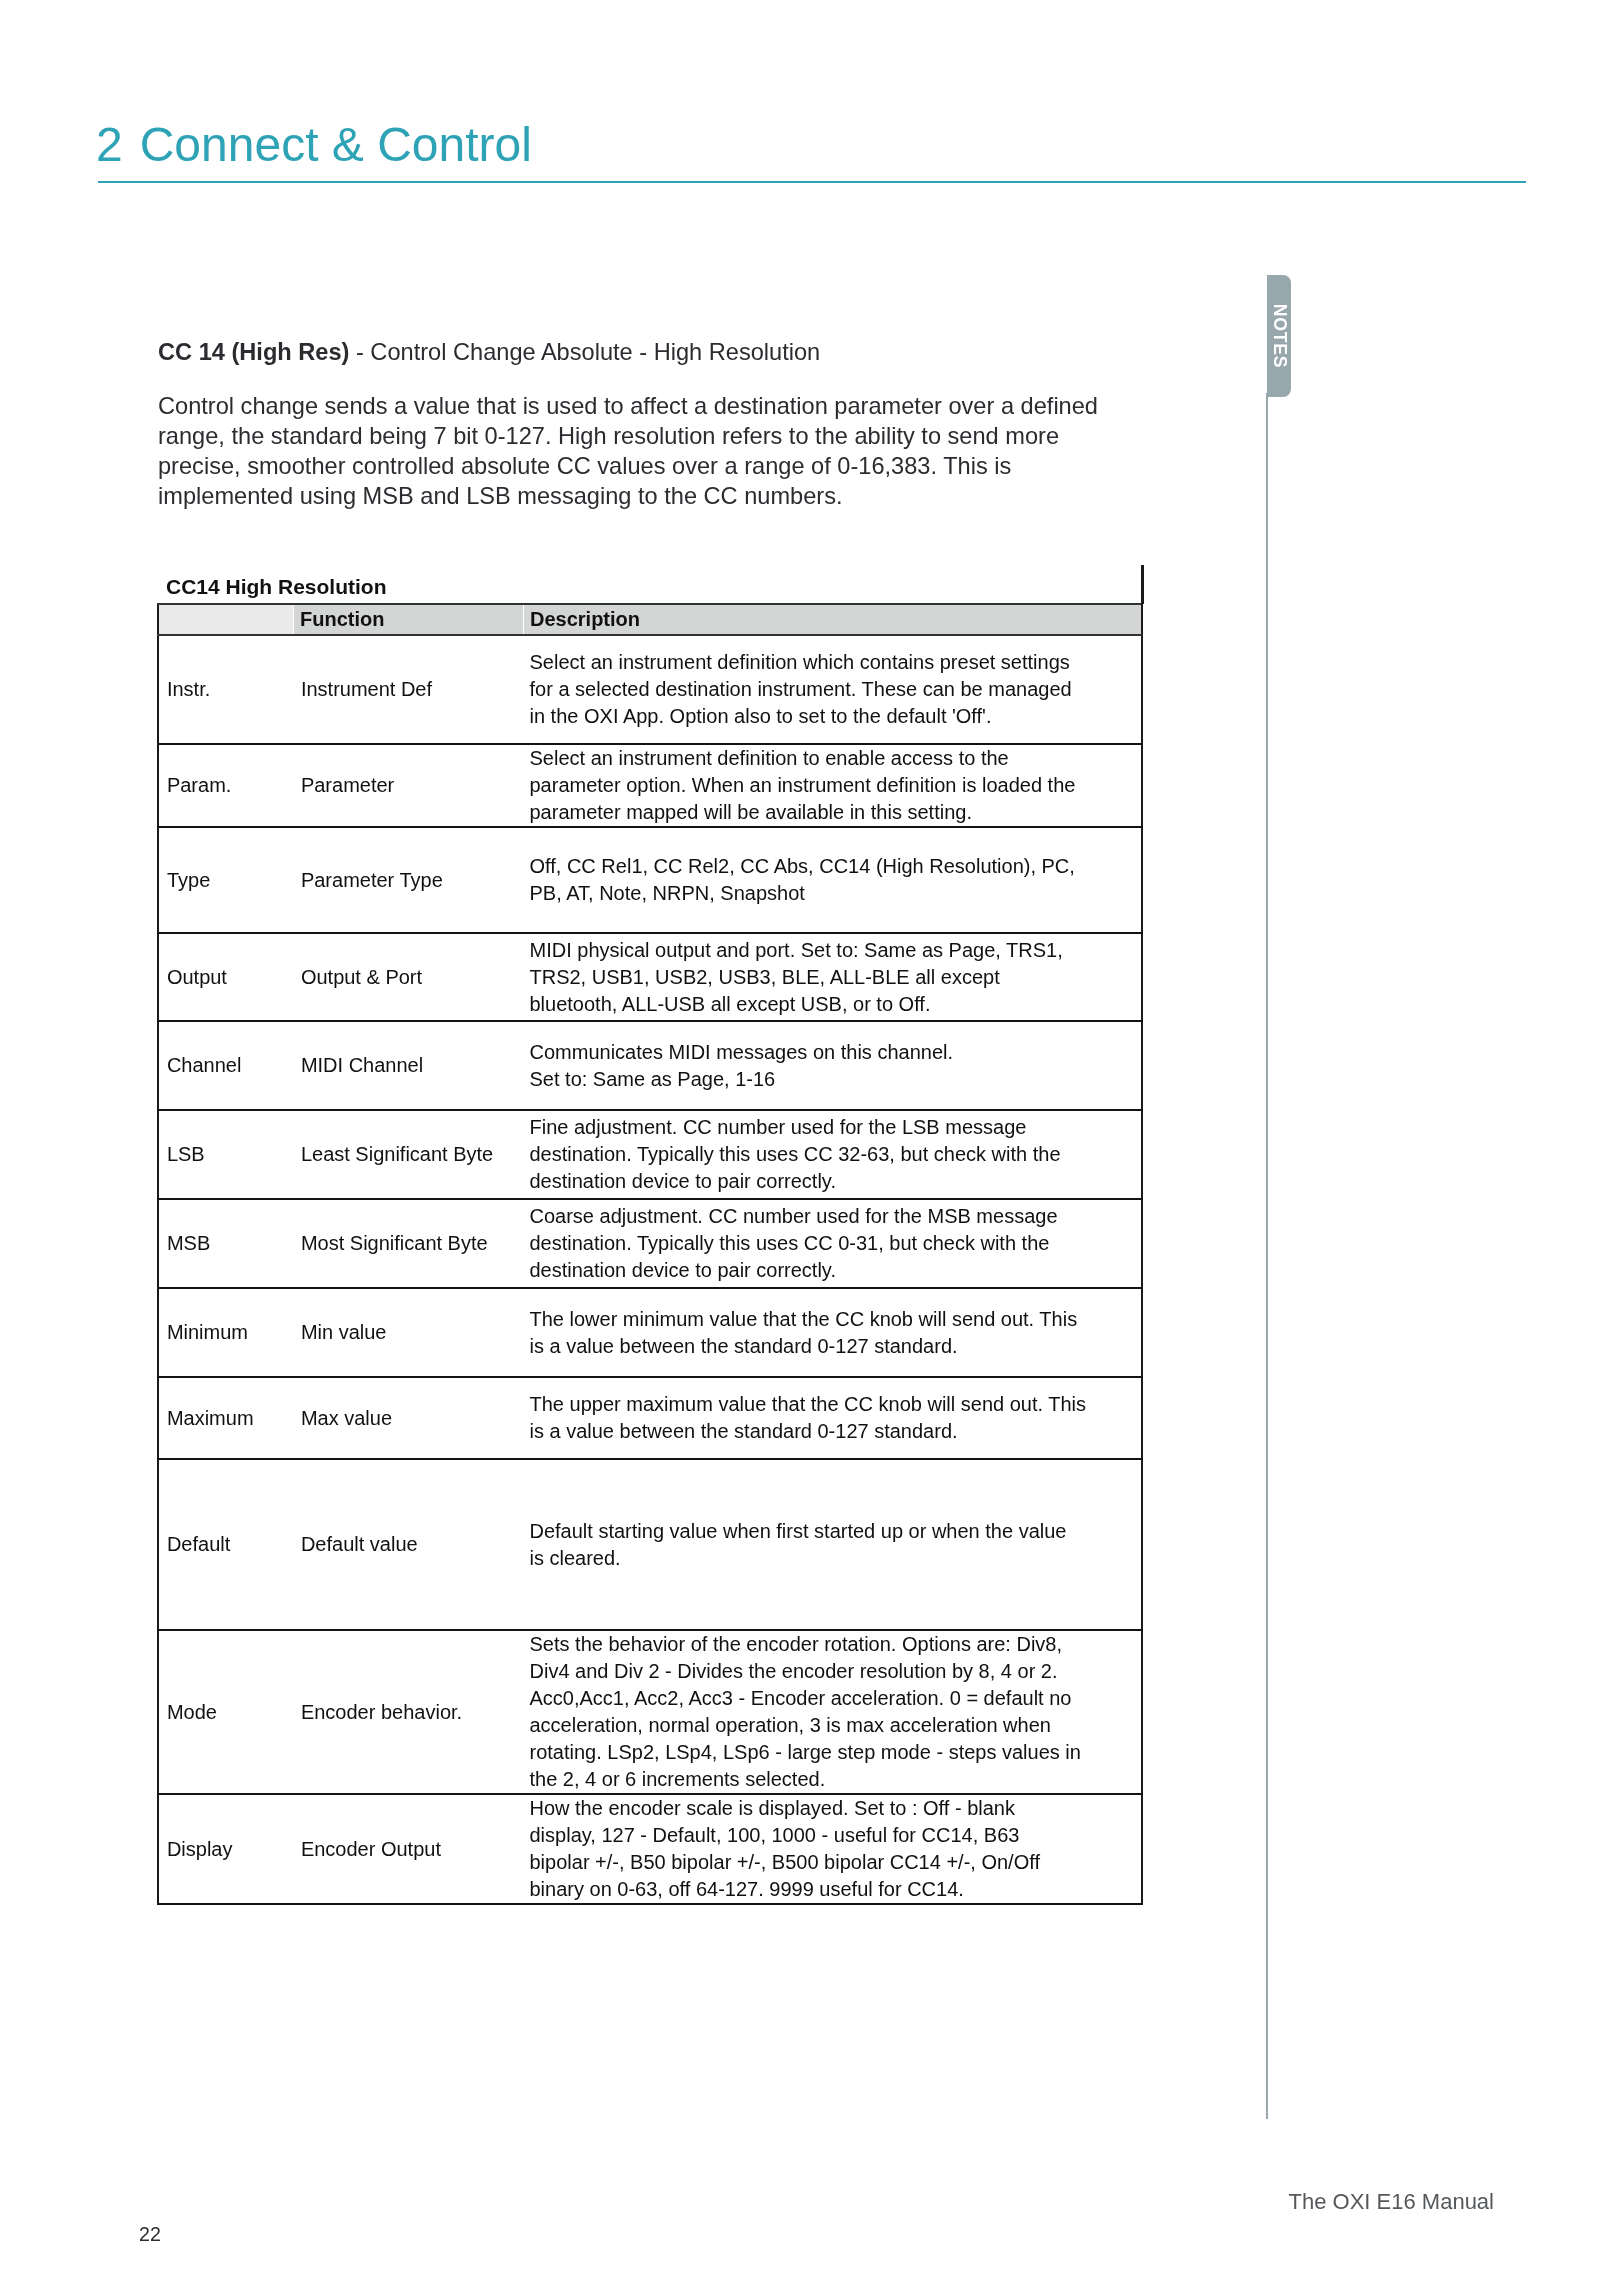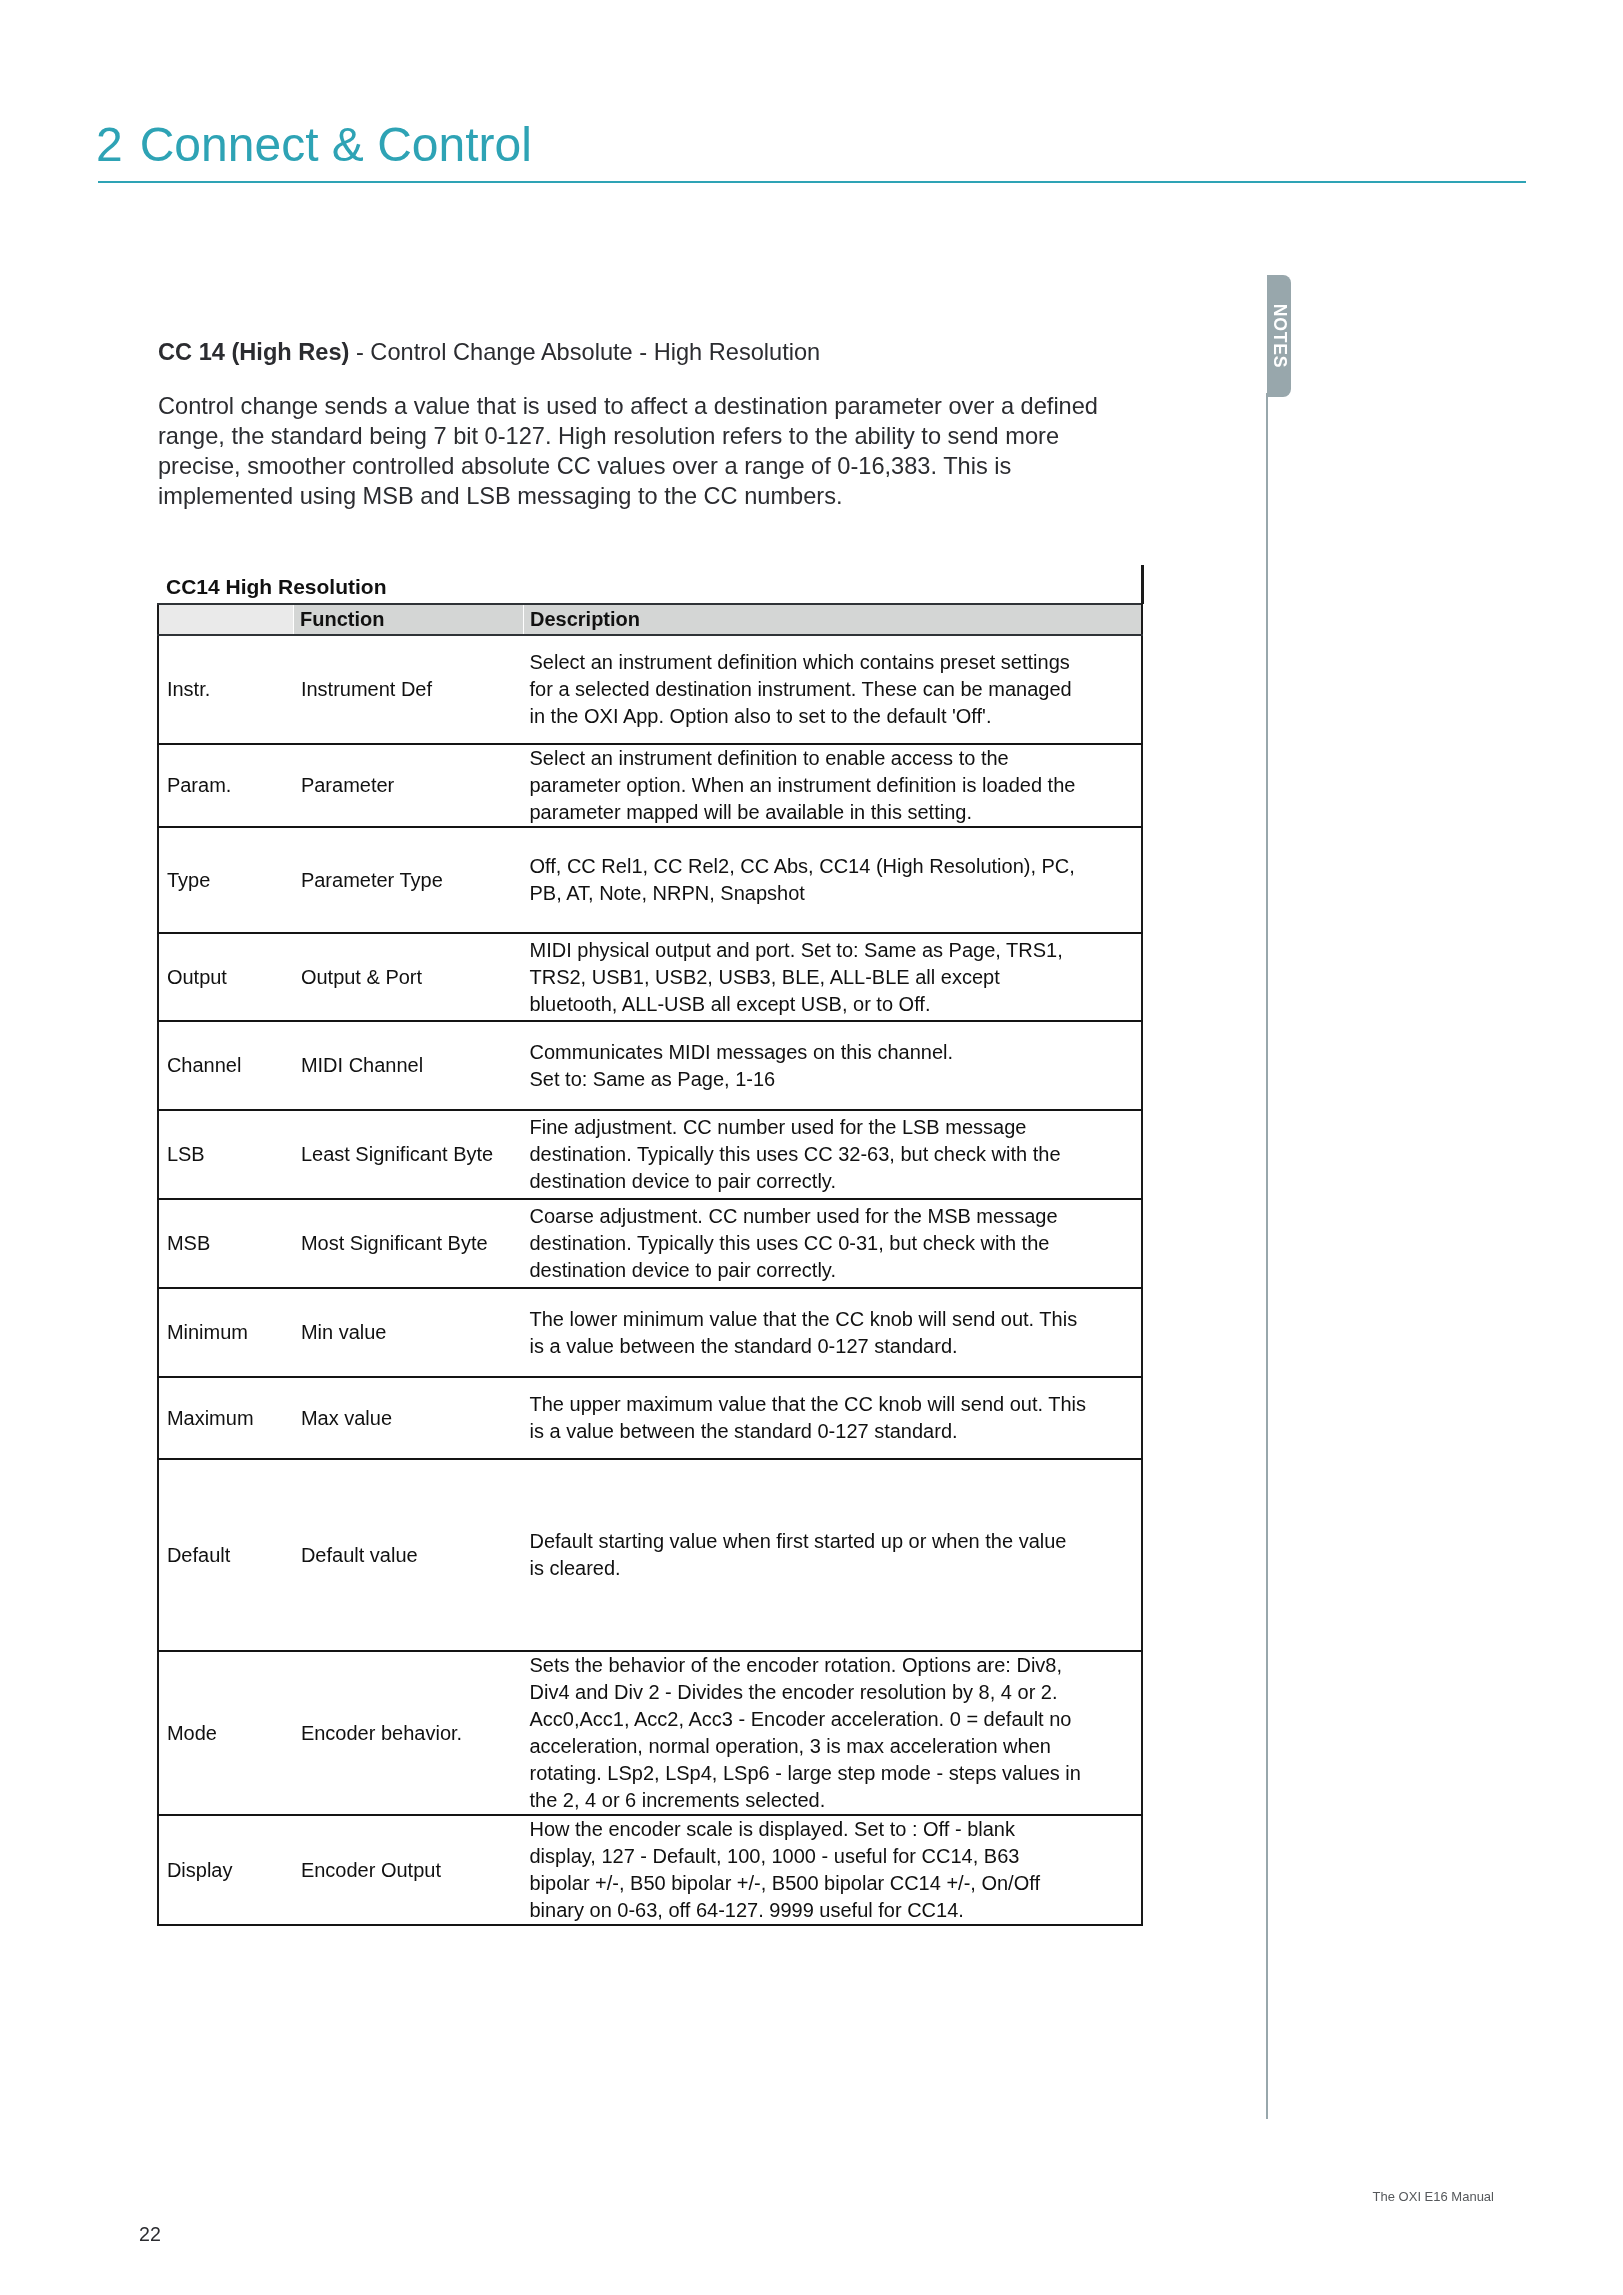--- a/index.html
+++ b/index.html
@@ -136,21 +136,21 @@
     left: 139px;
     top: 2188px;
     font-size: 19.6px;
     color: #2b2c30;
     margin-top: 35px;
   }
   .footer-title {
     position: absolute;
     right: 129px;
     top: 2189px;
-    font-size: 13px;
+    font-size: 22px;
     color: #55585b;
     white-space: nowrap;
   }
 </style>
 </head>
 <body>
 
 <div class="chapter-header">
   <span class="chapter-number">2</span><span class="chapter-title">Connect &amp; Control</span>
 </div>
@@ -241,21 +241,21 @@
         <td>Min value</td>
         <td class="desc">The lower minimum value that the CC knob will send out. This
 is a value between the standard 0-127 standard.</td>
       </tr>
       <tr style="height: 82px;">
         <td>Maximum</td>
         <td>Max value</td>
         <td class="desc">The upper maximum value that the CC knob will send out. This
 is a value between the standard 0-127 standard.</td>
       </tr>
-      <tr style="height: 192px;">
+      <tr style="height: 171px;">
         <td>Default</td>
         <td>Default value</td>
         <td class="desc">Default starting value when first started up or when the value
 is cleared.</td>
       </tr>
       <tr style="height: 132px;">
         <td>Mode</td>
         <td>Encoder behavior.</td>
         <td class="desc">Sets the behavior of the encoder rotation. Options are: Div8,
 Div4 and Div 2 - Divides the encoder resolution by 8, 4 or 2.

